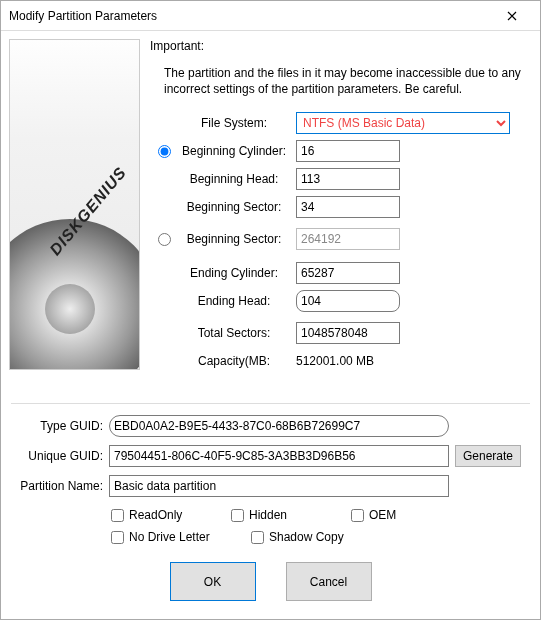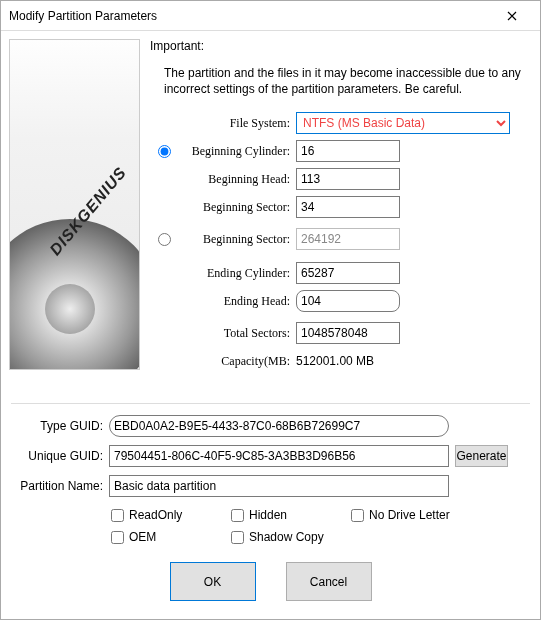--- a/index.html
+++ b/index.html
@@ -48,21 +48,21 @@
 .leftimg .brand {
   position:absolute; left:50px; bottom:110px;
   transform: rotate(-50deg); transform-origin: left bottom;
   font-weight: 800; font-size: 16px; color:#222; letter-spacing:1px;
   font-style: italic;
 }
 .rightcol { flex:1; }
 .important { margin-bottom: 8px; }
 .intro { padding: 4px 10px 14px 14px; line-height: 1.35; }
 .row { display:flex; align-items:center; margin-bottom: 4px; height: 24px; }
-.row .lbl { text-align:right; padding-right:6px; white-space:nowrap;font-family:Liberation Serif, serif; }
+.row .lbl { text-align:center; padding-right:6px; white-space:nowrap; }
 .radiocol { width: 28px; display:flex; justify-content:center; }
 .row input[type=text] {
   height: 22px; padding: 1px 4px; font: inherit;
   border: 1px solid #7a7a7a; background:#fff;
 }
 .row input[type=text][disabled] { color:#888; background:#fff; border-color:#bdbdbd; }
 .row select {
   height: 22px; font: inherit; padding: 0 2px;
   border: 1.5px solid #0078d7; background:#fff; color:#ef4444;
 }
@@ -70,21 +70,21 @@
 .static { padding-left: 0px; }
 .sep { height:1px; background:#ddd; margin: 12px 0 10px 0; }
 .lower { padding: 14px 10px 0 10px; }
 .lrow { display:flex; align-items:center; margin-bottom:6px; height:24px; }
 .lrow .llbl { width: 98px; text-align:right; padding-right:6px; }
 .lrow input[type=text] {
   flex:1; height:22px; padding:1px 4px; font:inherit;
   border:1px solid #7a7a7a; background:#fff;
 }
 .genbtn {
-  margin-left:6px; width:53px; height:22px; font:inherit;
+  margin-left:6px; width:66px; height:22px; font:inherit;
   background:#e1e1e1; border:1px solid #adadad; cursor:pointer;
 }
 .checks { display:flex; flex-wrap:wrap; padding-left: 100px; margin-top:6px; }
 .checkitem { display:flex; align-items:center; width: 120px; height:22px; }
 .checkitem.wide { width: 140px; }
 .checkitem input { margin-right:5px; width:13px; height:13px; }
 .btnbar { display:flex; justify-content:center; gap:30px; padding: 14px 0 14px 0; }
 .btn {
   width:86px; height:39px; font:inherit;
   background:#e1e1e1; border:1px solid #adadad; cursor:pointer;
@@ -192,27 +192,27 @@
 
   <div class="checks">
     <label class="checkitem">
       <input type="checkbox" style="">
       <span>ReadOnly</span>
     </label>
     <label class="checkitem">
       <input type="checkbox" style="">
       <span>Hidden</span>
     </label>
+    <label class="checkitem">
+      <input type="checkbox" style="">
+      <span>OEM</span>
+    </label>
     <label class="checkitem wide">
       <input type="checkbox" style="">
       <span>No Drive Letter</span>
-    </label>
-    <label class="checkitem">
-      <input type="checkbox" style="">
-      <span>OEM</span>
     </label>
     <label class="checkitem">
       <input type="checkbox" style="">
       <span>Shadow Copy</span>
     </label>
   </div>
 
   <div class="btnbar">
     <button class="btn primary">OK</button>
     <button class="btn">Cancel</button>

